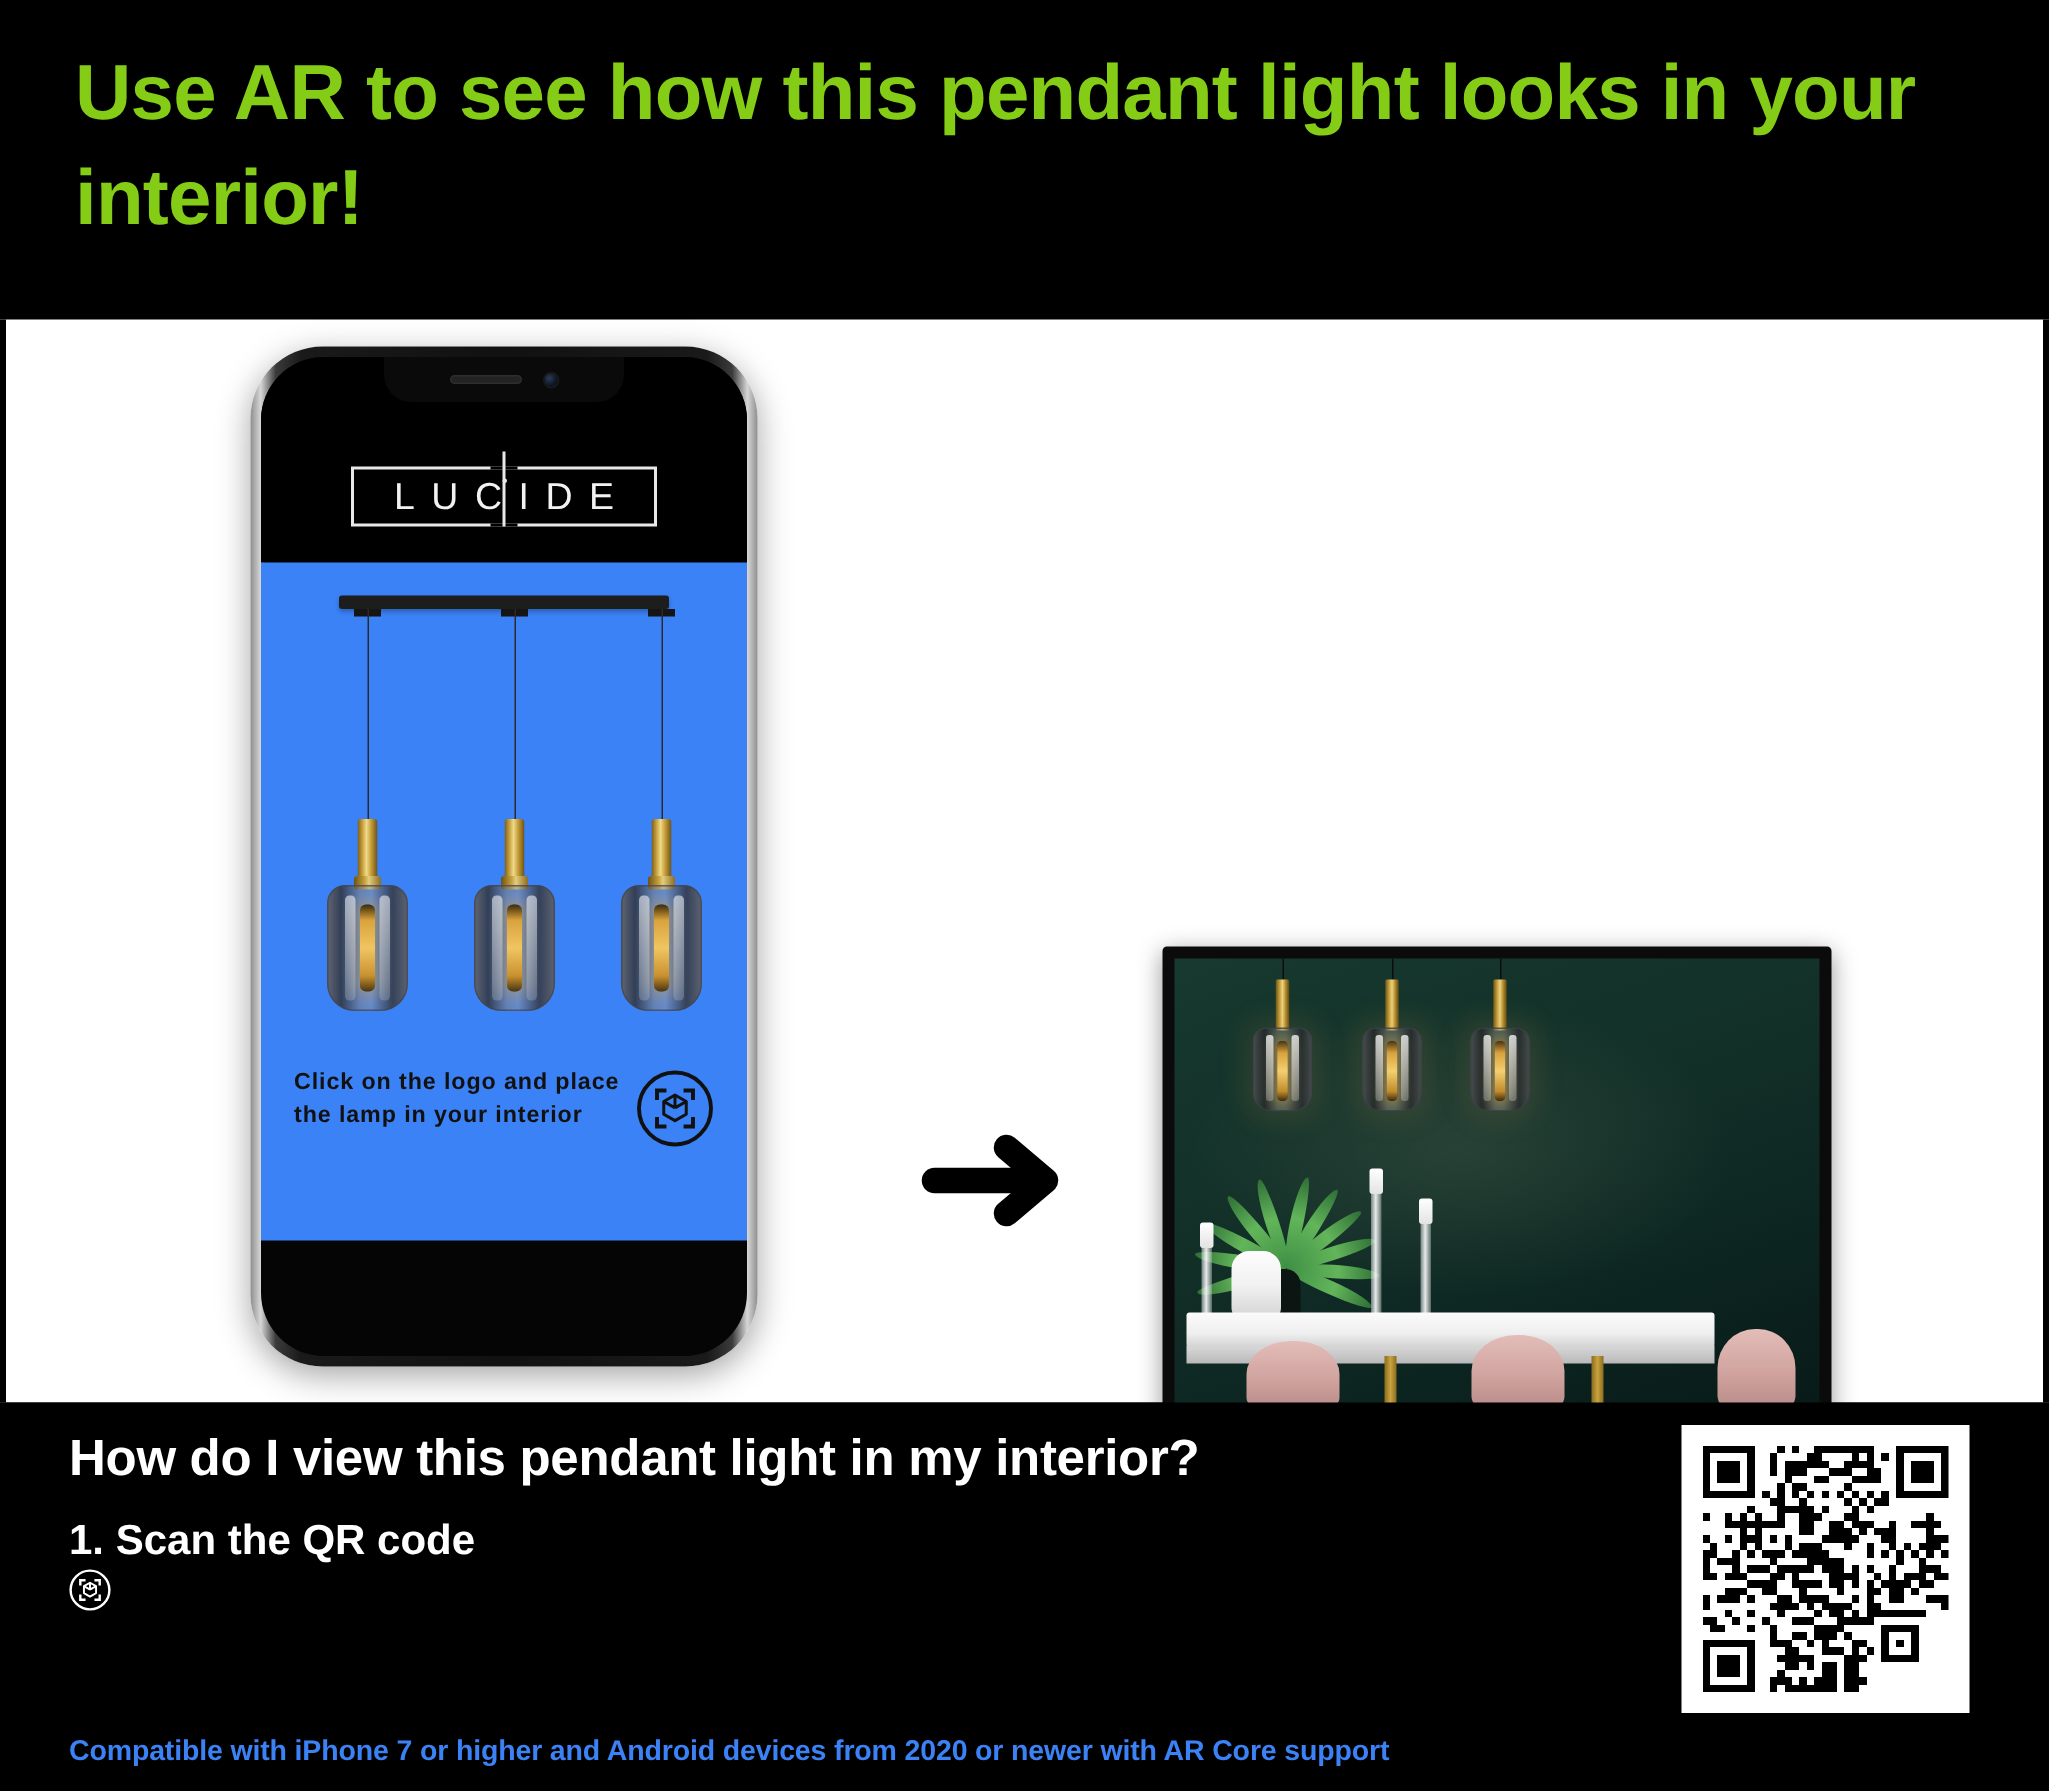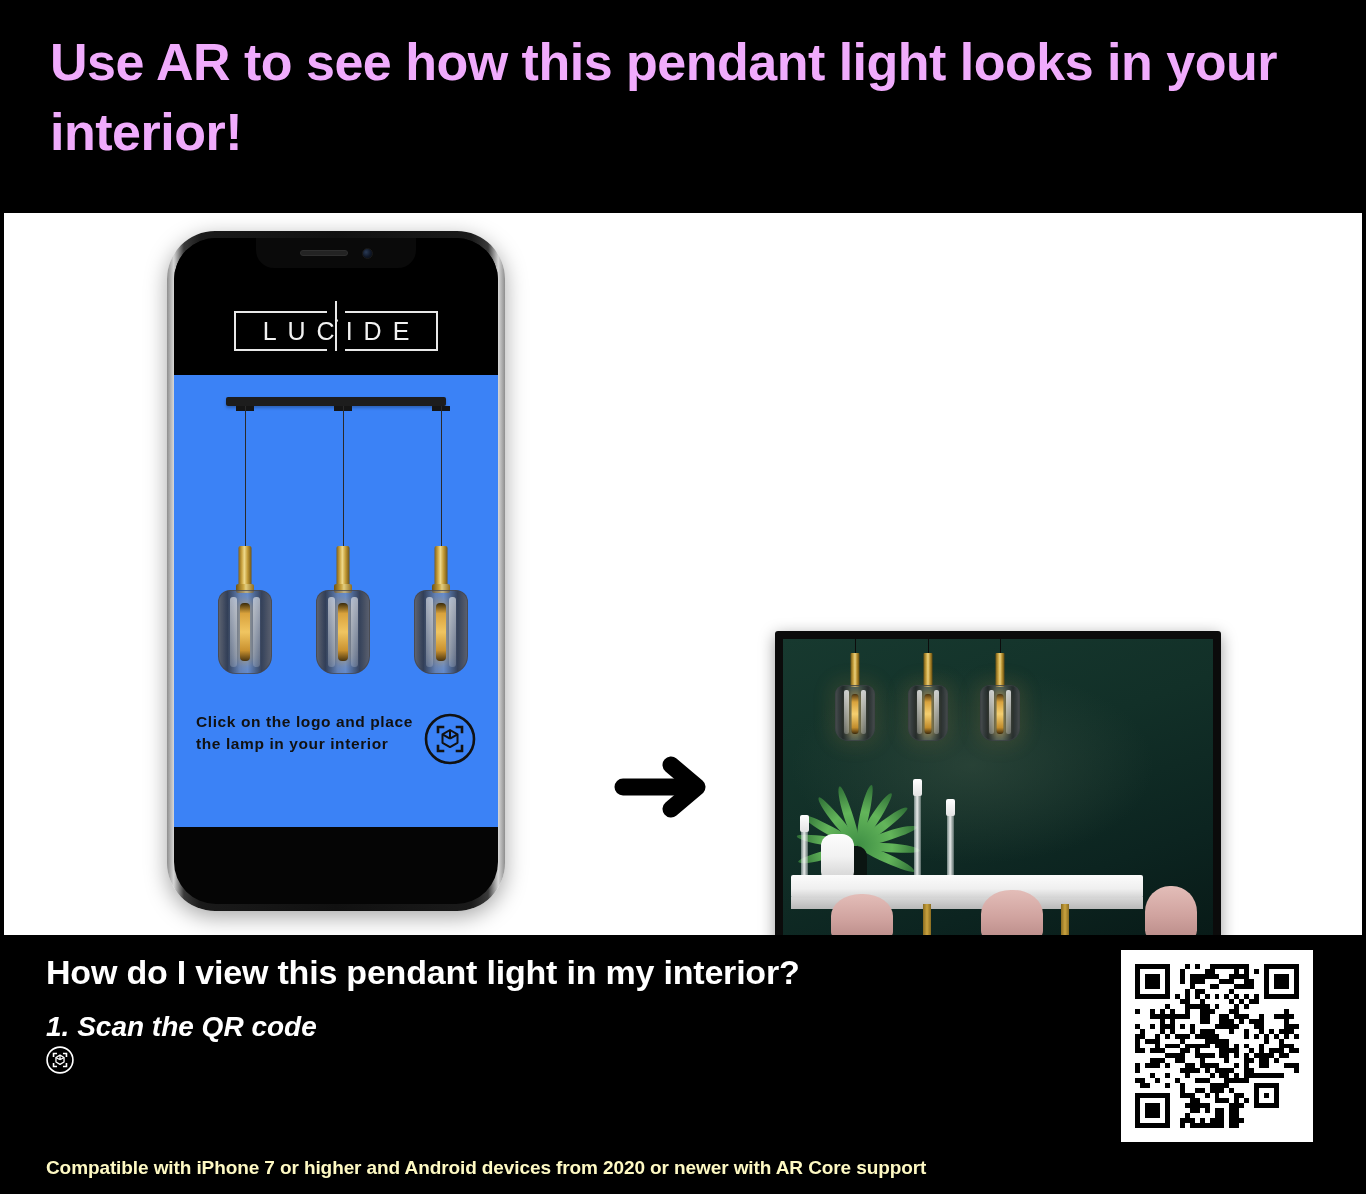--- a/index.html
+++ b/index.html
@@ -10,21 +10,21 @@
     overflow:hidden; position:relative;
   }
 
   
   .header{
     position:absolute; left:0; top:0; width:1366px; height:213px;
     background:#000;
   }
   .header-title{
     position:absolute; left:50px; top:28px; width:1290px;
-    color:#f0abfc; font-size:52px; font-weight:bold; line-height:1.34;
+    color:#84cc16; font-size:52px; font-weight:bold; line-height:1.34;
     letter-spacing:-0.5px;
   }
 
   
   .stage{
     position:absolute; left:0; top:213px; width:1366px; height:722px;
     background:#fff; border-left:4px solid #000; border-right:4px solid #000;
   }
 
   
@@ -268,24 +268,24 @@
     background:#000;
   }
   .f-title{
     position:absolute; left:46px; top:18px;
     color:#fff; font-size:34px; font-weight:bold; letter-spacing:-0.2px;
   }
   .f-steps{
     position:absolute; left:46px; top:74px; width:1020px;
     color:#fff; font-size:28px; font-weight:bold; line-height:1.32;
   }
-  .f-step-row{ display:flex; align-items:center; gap:6px;font-style:italic; }
+  .f-step-row{ display:flex; align-items:center; gap:6px; }
   .f-note{
     position:absolute; left:46px; top:222px;
-    color:#fef9c3; font-size:19px; font-weight:bold; letter-spacing:-0.1px;
+    color:#3b82f6; font-size:19px; font-weight:bold; letter-spacing:-0.1px;
   }
   .qr-card{
     position:absolute; left:1121px; top:950px;
     width:192px; height:192px; background:#fff; padding:14px;
   }
   .qr-card svg{ display:block; width:100%; height:100%; }
 </style>
 </head>
 <body>
 

